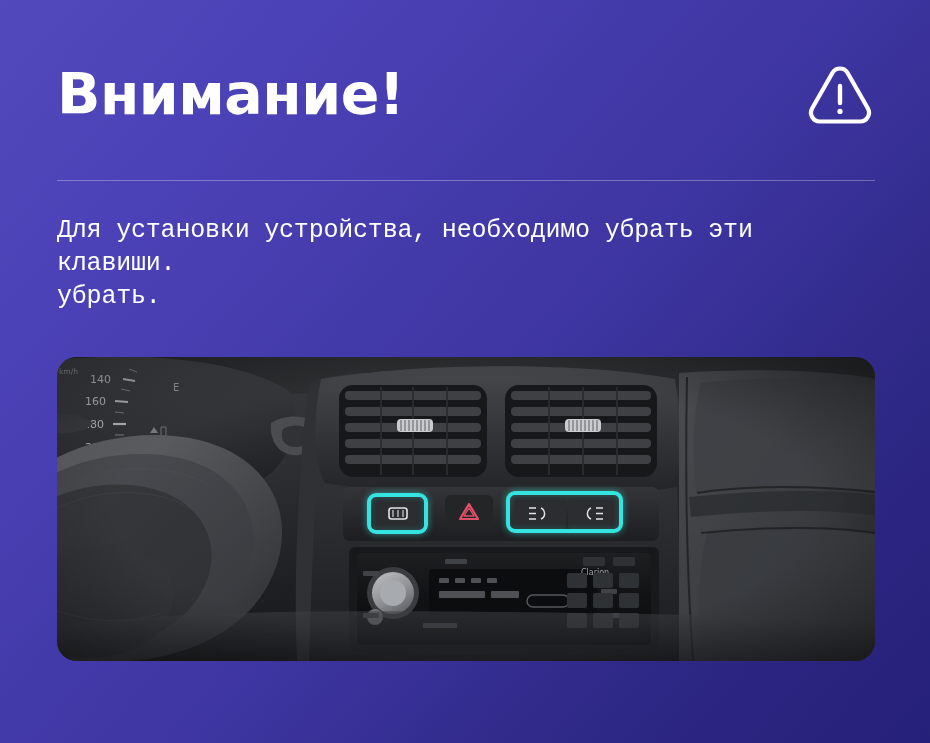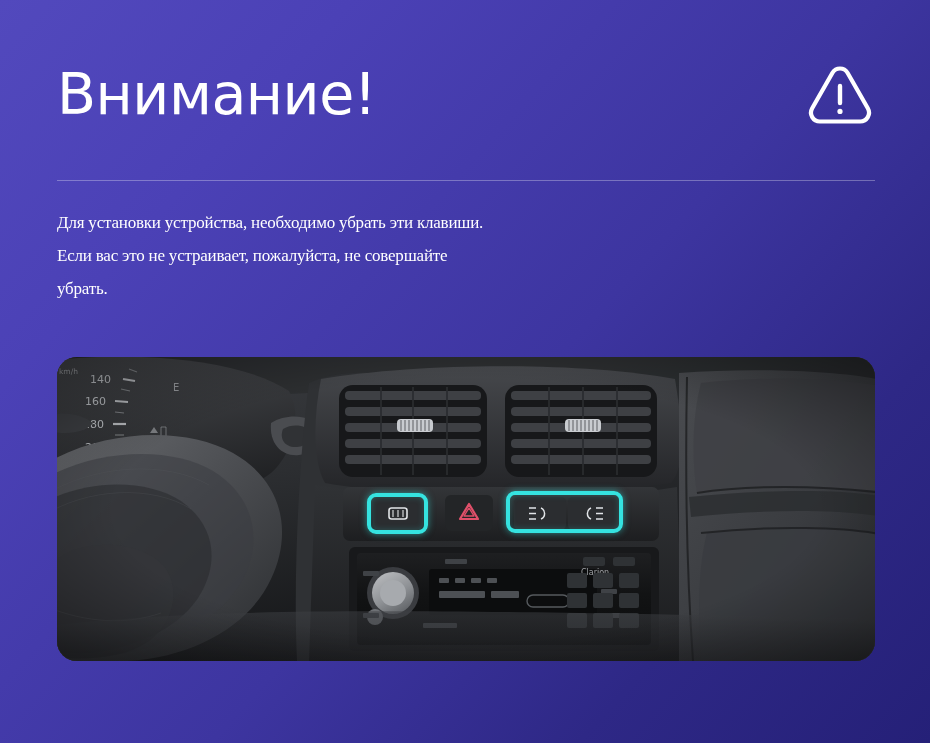--- a/index.html
+++ b/index.html
@@ -29,21 +29,21 @@
     left: 57px;
     top: 48px;
     width: 818px;
     height: 92px;
     display: flex;
     align-items: center;
     justify-content: space-between;
   }
   #title {
     font-size: 57px;
-    font-weight: 400;
+    font-weight: 700;
     color: #ffffff;
     letter-spacing: -0.5px;
     line-height: 1;
     white-space: nowrap;
     font-family: "DejaVu Sans", sans-serif;
   }
   #warn-icon-wrap {
     width: 70px;
     height: 70px;
     flex: 0 0 auto;
@@ -58,27 +58,27 @@
     top: 180px;
     width: 818px;
     height: 1px;
     background: rgba(255,255,255,0.30);
   }
 
   
   #body-text {
     position: absolute;
     left: 57px;
-    top: 206px;
+    top: 214px;
     width: 800px;
-    font-size: 17px;
+    font-size: 25px;
     font-weight: 400;
     line-height: 33px;
     color: #ffffff;
-    font-family: Liberation Serif, serif;
+    font-family: Liberation Mono, monospace;
     letter-spacing: -0.2px;
   }
 
   
   #photo {
     position: absolute;
     left: 57px;
     top: 357px;
     width: 818px;
     height: 304px;
@@ -115,21 +115,20 @@
         <line x1="35" y1="27" x2="35" y2="44" stroke="#ffffff" stroke-width="4.4" stroke-linecap="round"></line>
         <circle cx="35" cy="52.4" r="2.6" fill="#ffffff"></circle>
       </svg>
     </div>
   </div>
 
   <div id="divider"></div>
 
   <div id="body-text">
     <div>Для установки устройства, необходимо убрать эти клавиши.</div>
-    <div>Если вас это не устраивает, пожалуйста, не совершайте</div>
     <div>убрать.</div>
   </div>
 
   <div id="photo">
 
     <svg id="photo-svg" viewBox="0 0 818 304" preserveAspectRatio="none" aria-hidden="true">
       <defs>
         <linearGradient id="dashBase" x1="0" y1="0" x2="0.35" y2="1">
           <stop offset="0%" stop-color="#3a3c40"></stop>
           <stop offset="42%" stop-color="#2c2e31"></stop>

